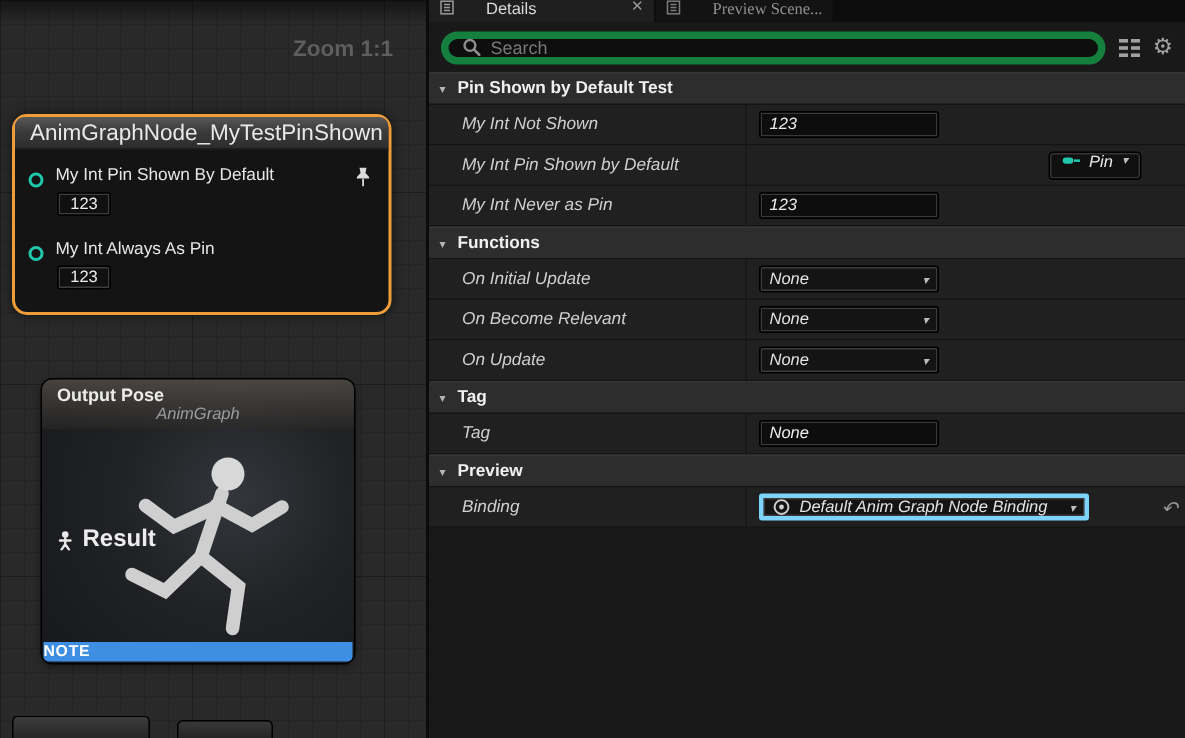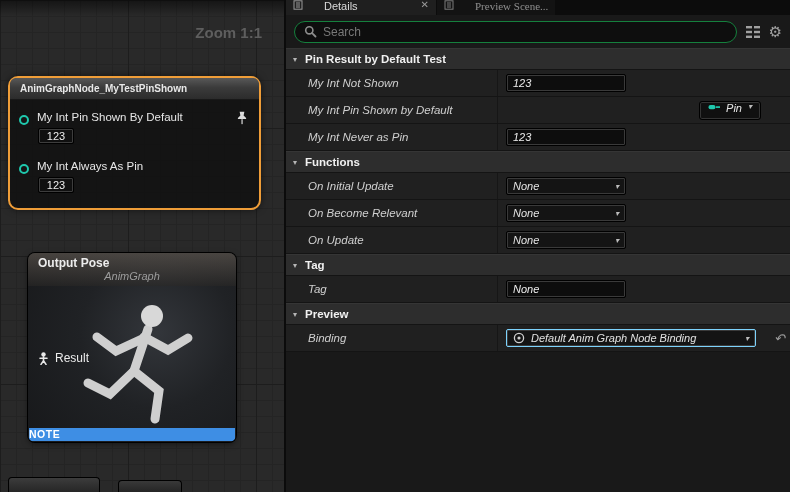--- a/index.html
+++ b/index.html
@@ -20,59 +20,59 @@
   .graph-top-shade { position:absolute; left:0; top:0; width:100%; height:16px;
     background:linear-gradient(180deg, rgba(0,0,0,.5), rgba(0,0,0,0)); }
   .zoom-label { position:absolute; top:24px; right:22px; font-size:15px; font-weight:700; color:#5e5e5e; }
 
   
   .test-node { position:absolute; left:8px; top:76px; width:253px; height:134px;
     border:2.5px solid #ef9d38; border-radius:10px; background:rgba(19,19,19,.95);
     box-shadow:0 0 7px rgba(0,0,0,.55); }
   .test-node-header { height:22px; border-radius:6px 6px 0 0;
     background:linear-gradient(180deg,#585858 0%,#3b3b3b 45%,#2c2c2c 100%);
-    color:#e8e8e8; font-size:10px; font-weight:700; line-height:22px; padding-left:10px;
+    color:#e8e8e8; font-size:15px; font-weight:400; line-height:22px; padding-left:10px;
     border-bottom:1px solid #191919; white-space:nowrap; overflow:hidden; }
   .pin-dot { position:absolute; width:12px; height:12px; }
   .pin-label { position:absolute; font-size:11.5px; color:#e6e6e6; white-space:nowrap; }
   .pin-value { position:absolute; width:36px; height:16px; background:#101010; border:1px solid #000;
     box-shadow:inset 0 0 0 1px #3d3d3d; border-radius:2px; color:#ececec; font-size:11px;
     line-height:14px; text-align:center; }
   .thumbtack { position:absolute; }
 
   
   .output-node { position:absolute; left:28px; top:253px; width:208px; height:189px;
     border-radius:7px; overflow:hidden;
     background:radial-gradient(circle at 62% 42%, #33363b 0%, #202225 45%, #17181a 100%);
     box-shadow:0 0 0 1px #000, 0 2px 6px rgba(0,0,0,.5); }
   .output-header { padding:3px 10px 4px;
     background:linear-gradient(180deg, rgba(116,106,96,.5), rgba(42,40,38,.55)); }
   .output-title { font-size:12px; font-weight:700; color:#ececec; }
   .output-subtitle { font-size:11px; font-style:italic; color:#9c9c9c;text-align:center; }
   .mannequin { position:absolute; left:0; top:34px; width:208px; height:142px; }
   .result-row { position:absolute; left:10px; top:98px; display:flex; align-items:center; gap:6px; }
-  .result-label { font-size:12px; color:#ececec; }
+  .result-label { font-size:16px; color:#ececec;font-weight:bold; }
   .note-bar { position:absolute; left:1px; right:1px; bottom:1px; height:13px; background:#3e8ee4;
     color:#fff; font-size:10.5px; font-weight:700; line-height:13px; letter-spacing:.5px; }
 
   .stub-node { position:absolute; border:1px solid #000; border-bottom:none; border-radius:4px 4px 0 0; }
   .stub1 { left:8px; top:477px; width:92px; height:15px; background:linear-gradient(180deg,#3c3c3c,#262626); }
   .stub2 { left:118px; top:480px; width:64px; height:12px; background:linear-gradient(180deg,#393939,#252525); }
 
   
   .details { position:absolute; left:284px; top:0; width:506px; height:492px;
     background:#191919; border-left:2px solid #0b0b0b; }
   .tabbar { display:flex; height:15px; background:#0c0c0c; gap:1px; }
   .tab { display:flex; align-items:flex-start; gap:21px; padding:0 7px; font-size:11px; }
   .tab.active { background:#1f1f1f; color:#dadada; width:150px; }
   .tab.inactive { background:#131313; color:#8f8f8f;font-family:Liberation Serif, serif; }
   .tab-close { margin-left:auto; color:#9a9a9a; font-size:10px; line-height:1; }
 
   .search-row { display:flex; align-items:center; height:33px; padding:0 8px; gap:9px; background:#191919; }
-  .search-box { flex:1; display:flex; align-items:center; height:22px; border:1px solid #15803d;
+  .search-box { flex:1; display:flex; align-items:center; height:22px; border:5px solid #15803d;
     border-radius:11px; background:#0e0e0e; padding:0 9px; gap:6px; }
   .search-input { flex:1; background:transparent; border:none; outline:none; color:#cfcfcf; font-size:12px; }
   .search-input::placeholder { color:#787878; }
   .toolbar-icon { display:flex; align-items:center; color:#a0a0a0; font-size:15px; line-height:1; }
 
   .section-header { display:flex; align-items:center; gap:8px; height:22px; background:#2d2d2d;
     border-bottom:1px solid #141414; border-top:1px solid #353535; padding-left:7px; }
   .section-chevron { color:#b5b5b5; font-size:8px; }
   .section-title { font-size:11.5px; font-weight:700; color:#f0f0f0; }
 
@@ -85,21 +85,21 @@
     box-shadow:inset 0 0 0 1px #3a3a3a; border-radius:2px; color:#ededed; font-size:11px;
     line-height:16px; padding-left:6px; }
   .combo { width:120px; height:18px; background:#141414; border:1px solid #000;
     box-shadow:inset 0 0 0 1px #3a3a3a; border-radius:2px; color:#e2e2e2; font-size:11px;
     display:flex; align-items:center; padding:0 6px; }
   .combo .chev { margin-left:auto; color:#bdbdbd; font-size:8px; }
   .pin-btn { margin-left:auto; margin-right:29px; height:19px; display:flex; align-items:flex-start; gap:6px;
     background:#101010; border:1px solid #000; box-shadow:inset 0 0 0 1px #343434; border-radius:3px;
     padding:0 8px; color:#e8e8e8; font-size:11px; }
   .pin-btn .chev { color:#bdbdbd; font-size:8px; }
-  .binding-combo { width:250px; height:18px; background:#141414; border:1px solid #7dd3fc;
+  .binding-combo { width:220px; height:18px; background:#141414; border:3px solid #7dd3fc;
     box-shadow:inset 0 0 0 1px #3a3a3a; border-radius:2px; color:#e2e2e2; font-size:11px;
     display:flex; align-items:center; gap:6px; padding:0 6px; }
   .binding-combo .chev { margin-left:auto; color:#bdbdbd; font-size:8px; }
   .reset-icon { margin-left:auto; margin-right:5px; color:#9a9a9a; font-size:13px; line-height:1; }
 </style>
 </head>
 <body>
 
 <div class="app">
 
@@ -194,21 +194,21 @@
             <rect x="0" y="9.6" width="6" height="2.4"></rect>
               <rect x="8" y="9.6" width="6" height="2.4"></rect>
           </g>
         </svg>
       </span>
       <span class="toolbar-icon">⚙</span>
     </div>
 
     <div class="section-header">
       <span class="section-chevron">▾</span>
-      <span class="section-title">Pin Result by Default Test</span>
+      <span class="section-title">Pin Shown by Default Test</span>
     </div>
     <div class="prop-row">
       <div class="prop-label">My Int Not Shown</div>
       <div class="prop-value">
         <div class="text-field">123</div>
       </div>
     </div>
     <div class="prop-row">
       <div class="prop-label">My Int Pin Shown by Default</div>
       <div class="prop-value">

